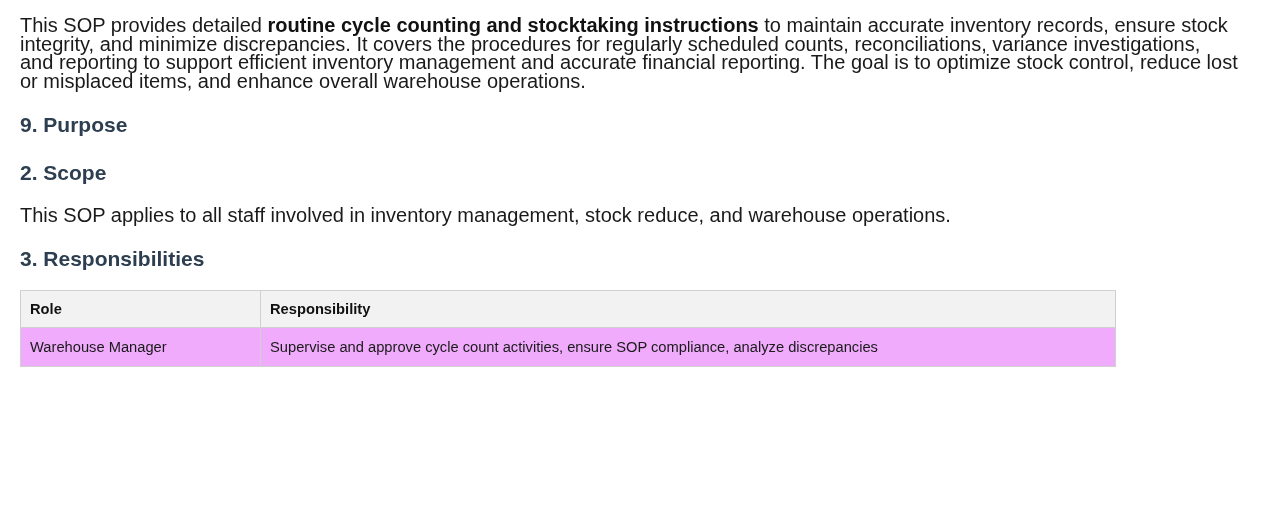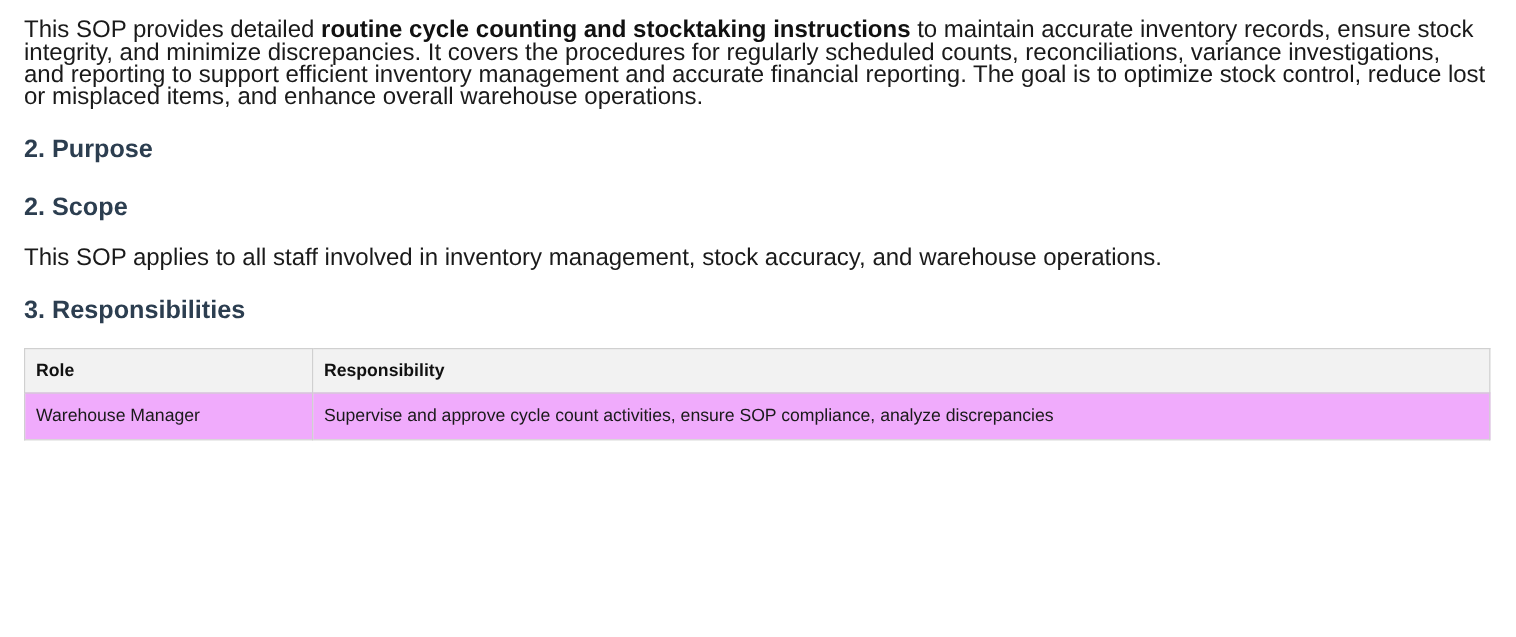--- a/index.html
+++ b/index.html
@@ -74,21 +74,21 @@
   ul.bullets li::marker {
     font-size: 13px;
   }
 
   
   .resp-table-wrap {
     margin-top: 18px;
   }
   table.resp-table {
     border-collapse: collapse;
-    width: 1222px;
+    width: 1096px;
     table-layout: fixed;
     font-size: 14.7px;
   }
   table.resp-table col.col-role { width: 240px; }
   table.resp-table th,
   table.resp-table td {
     border: 1px solid #d0d0d0;
     text-align: left;
     vertical-align: middle;
     padding: 9px 10px 9px 9px;
@@ -107,27 +107,27 @@
   }
 </style>
 </head>
 <body>
 
 <div class="page">
 
 
   <p class="para"><span>This SOP provides detailed </span><strong>routine cycle counting and stocktaking instructions</strong><span> to maintain accurate inventory records, ensure stock integrity, and minimize discrepancies. It covers the procedures for regularly scheduled counts, reconciliations, variance investigations, and reporting to support efficient inventory management and accurate financial reporting. The goal is to optimize stock control, reduce lost or misplaced items, and enhance overall warehouse operations.</span></p>
 
-  <h2 class="section-heading">2. Purpose</h2>
+  <h2 class="section-heading">9. Purpose</h2>
 
 
 
   <h2 class="section-heading">2. Scope</h2>
 
-  <p class="para body-after-heading">This SOP applies to all staff involved in inventory management, stock accuracy, and warehouse operations.</p>
+  <p class="para body-after-heading">This SOP applies to all staff involved in inventory management, stock reduce, and warehouse operations.</p>
 
   <h2 class="section-heading">3. Responsibilities</h2>
 
   <div class="resp-table-wrap">
     <table class="resp-table">
       <colgroup>
         <col class="col-role">
         <col class="col-resp">
       </colgroup>
       <thead>

